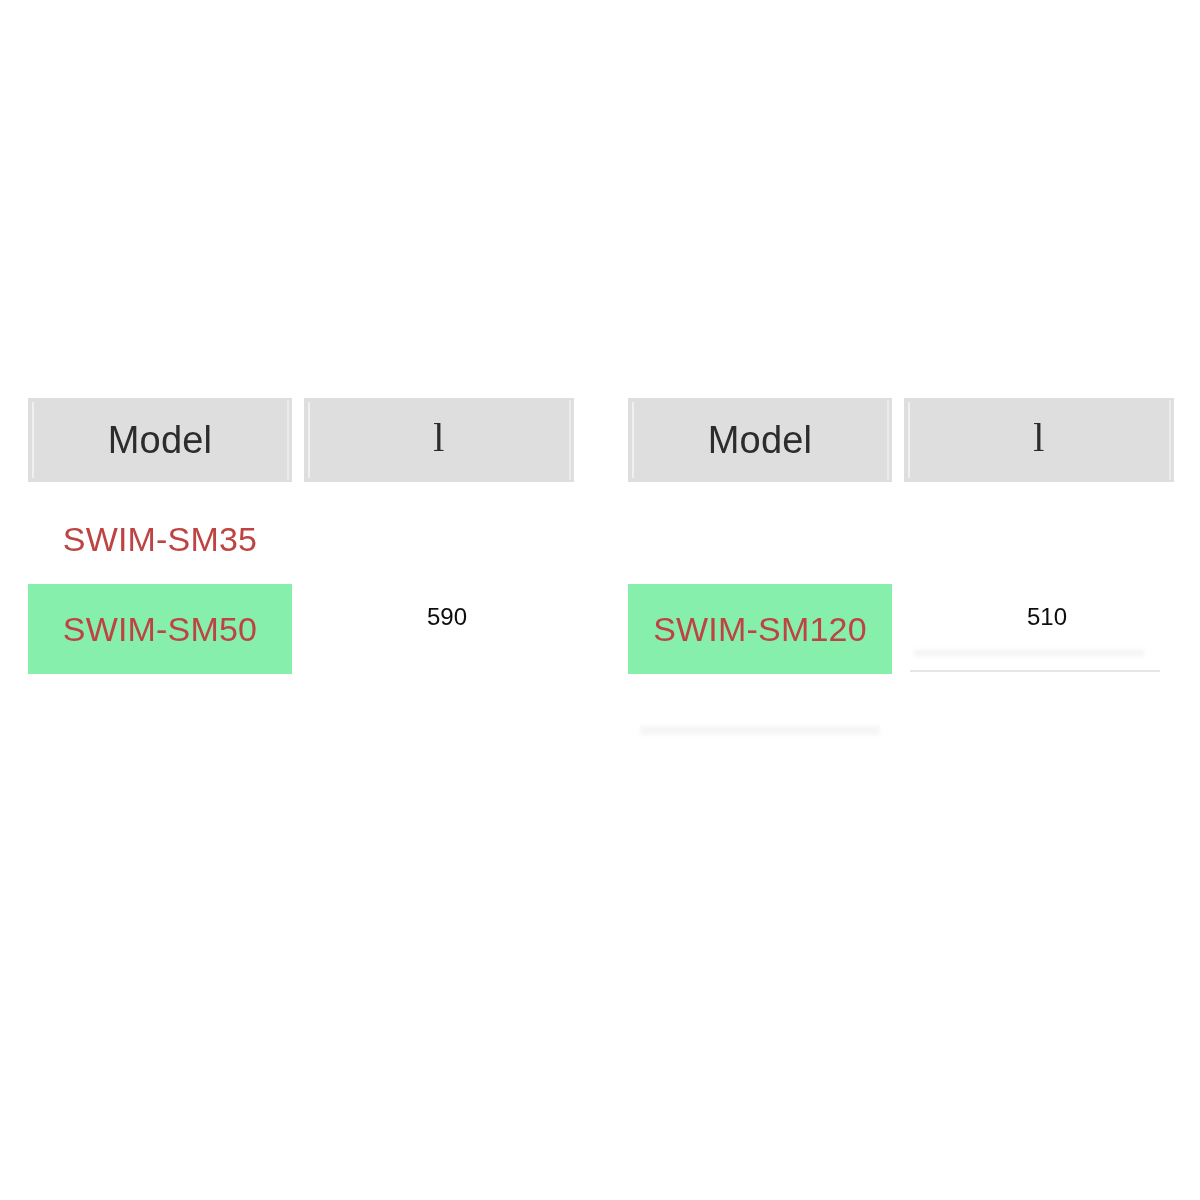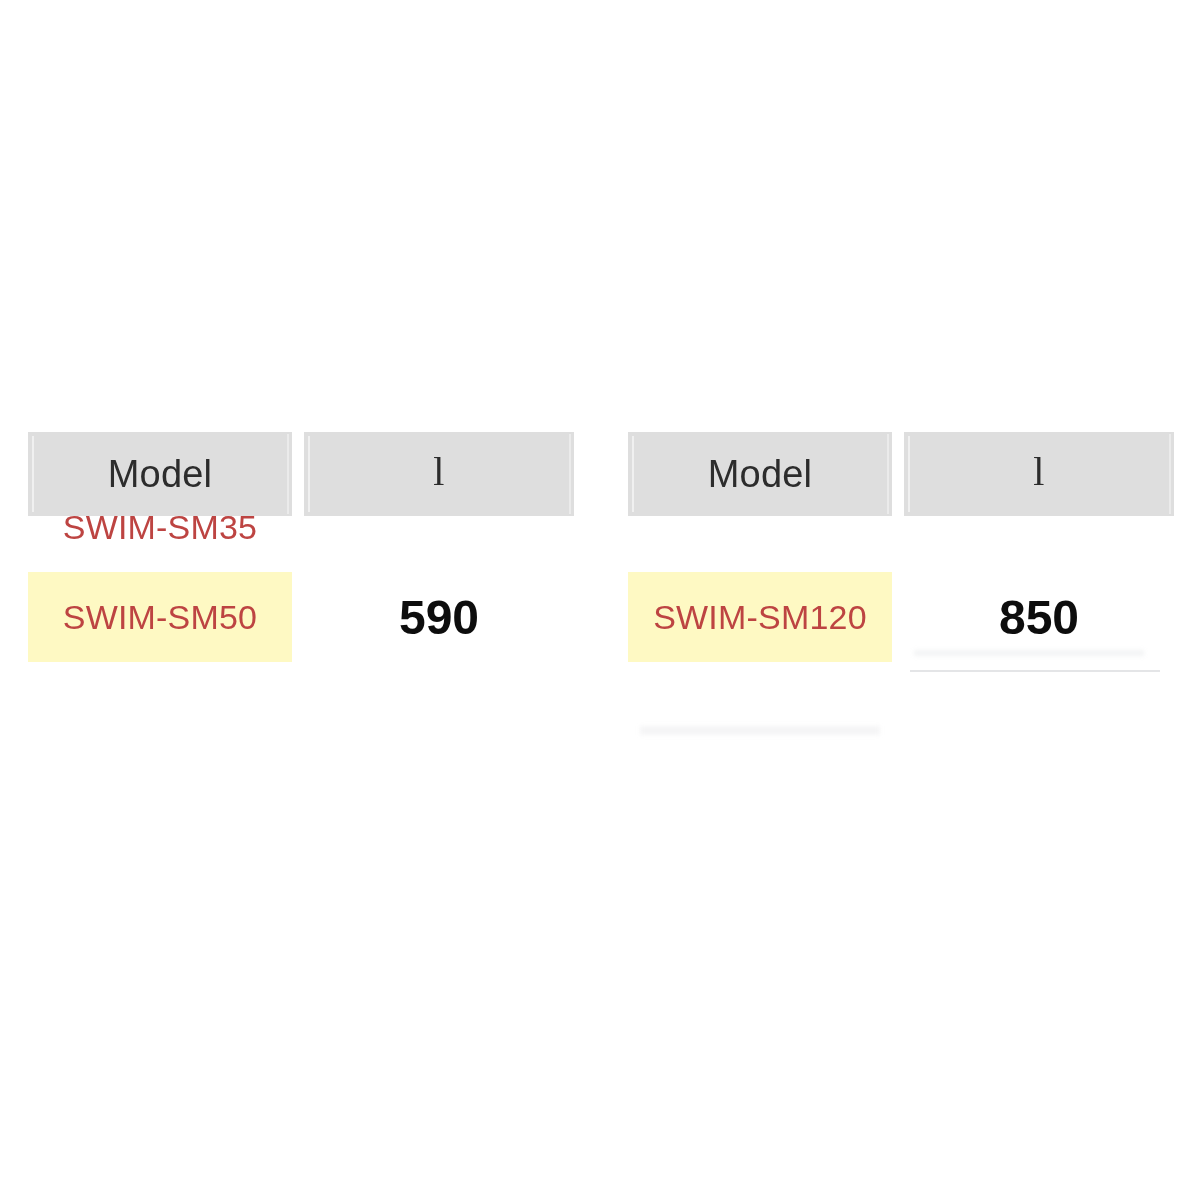--- a/index.html
+++ b/index.html
@@ -36,21 +36,20 @@
   .spec-table.left  { left: 28px; }
   .spec-table.right { left: 628px; }
 
   
   .thead {
     position: absolute;
     top: 0;
     left: 0;
     width: 100%;
     height: 84px;
-    margin-top: 34px;
   }
   .th {
     position: absolute;
     top: 0;
     height: 84px;
     background: #dedede;
     display: flex;
     align-items: center;
     justify-content: center;
     color: #2c2c2c;
@@ -96,50 +95,50 @@
     position: absolute;
     top: 84px;
     left: 0;
     width: 100%;
   }
   .trow {
     position: relative;
     height: 90px;
   }
   .trow.highlight .cell-model {
-    background: #fef9c3;
+    background: #86efac;
   }
 
   .cell-model {
     position: absolute;
     left: 0;
-    top: 0;
+    top: 12px;
     width: 264px;
     height: 90px;
     display: flex;
     align-items: center;
     justify-content: center;
     color: #bd4442;
     font-size: 34px;
     font-weight: 400;
     letter-spacing: 0.2px;
     white-space: nowrap;
   }
   .cell-value {
     position: absolute;
-    left: 276px;
+    left: 284px;
     top: 0;
     width: 270px;
     height: 90px;
     display: flex;
     align-items: center;
     justify-content: center;
     color: #0d0d0d;
-    font-size: 48px;
-    font-weight: 700;
+    font-size: 24px;
+    font-weight: 400;
   }
   .cell-value.empty { color: transparent; }
 
   
   .ghost {
     position: absolute;
     pointer-events: none;
     background: rgba(190,195,200,0.16);
     filter: blur(2px);
   }
@@ -195,21 +194,21 @@
       <span class="ghost g2"></span>
       <span class="ghost g3"></span>
       <span class="ghost g4"></span>
 
       <div class="trow">
         <div class="cell-value empty"></div>
       </div>
 
       <div class="trow highlight">
         <div class="cell-model">SWIM-SM120</div>
-        <div class="cell-value">850</div>
+        <div class="cell-value">510</div>
       </div>
 
       <div class="trow">
         <div class="cell-value empty"></div>
       </div>
 
     </div>
   </div>
 
 </div>

